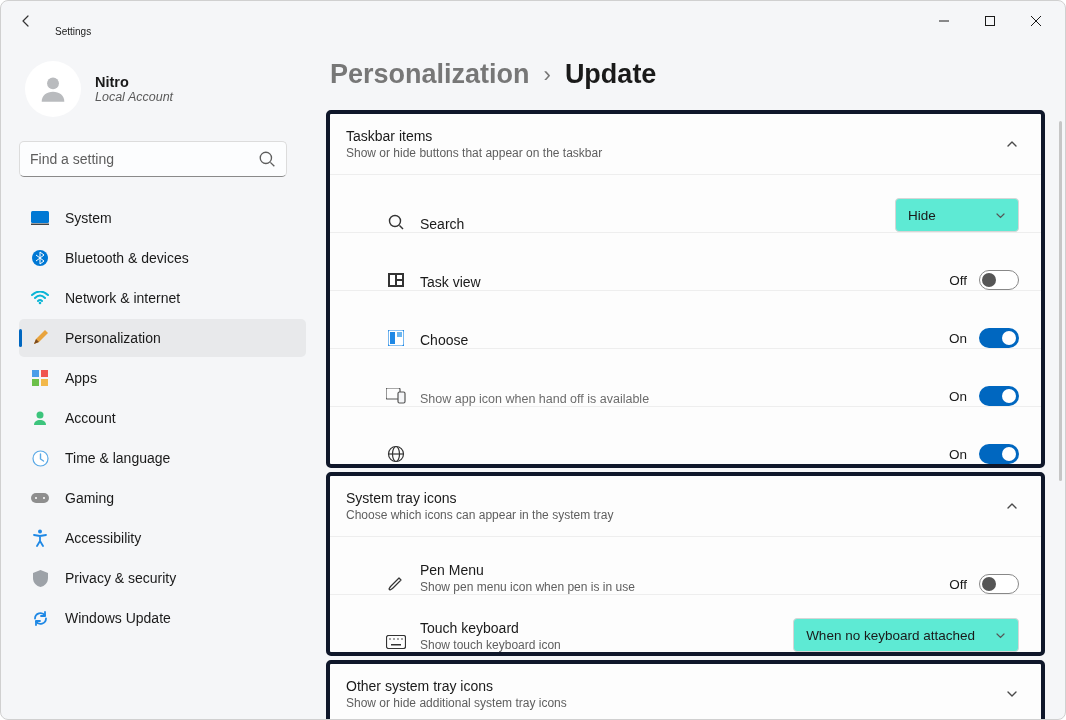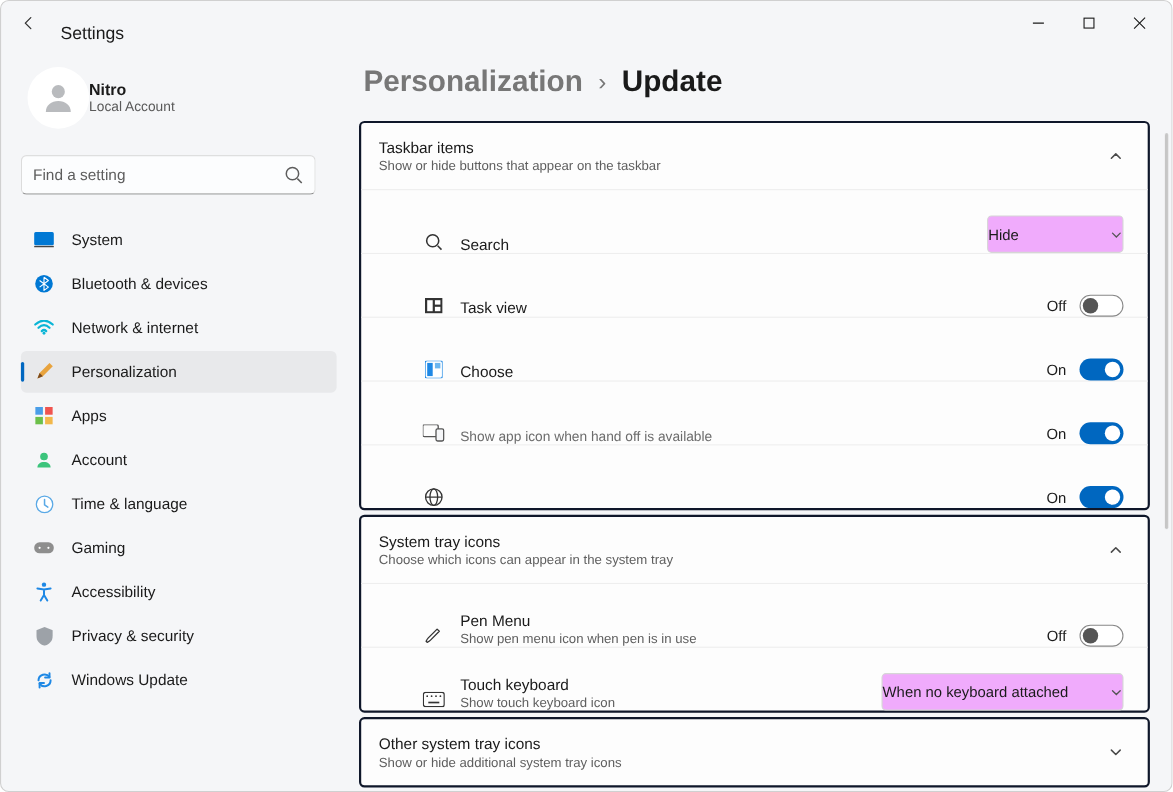--- a/index.html
+++ b/index.html
@@ -1,50 +1,50 @@
 <!DOCTYPE html>
 <html><head>
 <meta charset="utf-8">
 <style>
   * { box-sizing: border-box; margin: 0; padding: 0; font-family: "Segoe UI", sans-serif; }
   html, body { width: 1066px; height: 720px; background: #fff; overflow: hidden; }
   .window { width: 1066px; height: 720px; background: #f5f6f8; border: 1px solid #d0d0d0; border-radius: 8px; position: relative; display: flex; flex-direction: column; }
   .titlebar { height: 40px; display: flex; align-items: center; padding: 0 6px 0 10px; }
   .back-btn { width: 30px; height: 30px; display: flex; align-items: center; justify-content: center; border-radius: 4px; cursor: pointer; }
-  .app-title { font-size: 16px; color: #1a1a1a; margin-left: 14px; margin-top: 20px; }
+  .app-title { font-size: 10px; color: #1a1a1a; margin-left: 14px; margin-top: 20px; }
   .win-controls { margin-left: auto; display: flex; }
   .win-btn { width: 46px; height: 30px; display: flex; align-items: center; justify-content: center; cursor: pointer; }
 
   .body-area { flex: 1; display: flex; overflow: hidden; }
 
   .sidebar { width: 315px; flex-shrink: 0; padding: 0 10px 0 18px; display: flex; flex-direction: column; }
-  .profile { display: flex; align-items: center; padding: 20px 10px 24px 6px; }
+  .profile { display: flex; align-items: center; gap: 14px; padding: 20px 10px 24px 6px; }
   .avatar { width: 56px; height: 56px; border-radius: 50%; background: #fff; display: flex; align-items: center; justify-content: center; }
   .avatar svg { width: 34px; height: 34px; }
   .profile-name { font-size: 14.5px; font-weight: 600; color: #1a1a1a; }
-  .profile-sub { font-size: 12.5px; color: #5a5a5a; }
+  .profile-sub { font-size: 12.5px; color: #5a5a5a; font-style: italic; }
 
   .search-box { height: 36px; background: #fcfdfe; border: 1px solid #dcdcdc; border-bottom: 1.5px solid #8a8a8a; border-radius: 5px; display: flex; align-items: center; padding: 0 10px 0 10px; margin: 0 19px 22px 0; }
   .search-box input { border: none; outline: none; background: transparent; flex: 1; font-size: 14px; color: #333; }
   .search-box input::placeholder { color: #5d5d5d; }
   .search-icon { width: 18px; height: 18px; color: #5d5d5d; }
 
   .nav { display: flex; flex-direction: column; gap: 2px; }
   .nav-item { height: 38px; display: flex; align-items: center; gap: 16px; padding: 0 12px; border-radius: 5px; cursor: pointer; font-size: 14px; color: #1a1a1a; position: relative; }
   .nav-item.active { background: #e8e9eb; }
   .nav-item.active::before { content: ""; position: absolute; left: 0; top: 10px; bottom: 10px; width: 3px; background: #0067c0; border-radius: 2px; }
   .nav-icon { width: 18px; height: 18px; display: flex; align-items: center; justify-content: center; flex-shrink:0; }
 
   .content { flex: 1; overflow-y: auto; padding: 18px 20px 10px 10px; position: relative; }
   .breadcrumb { display: flex; align-items: center; gap: 14px; margin-bottom: 20px; margin-left: 4px;}
   .crumb-parent { font-size: 27px; font-weight: 600; color: #777; cursor: pointer; }
   .crumb-sep { font-size: 22px; color: #777; }
   .crumb-current { font-size: 27px; font-weight: 600; color: #1a1a1a; }
 
-  .card { background: #fdfdfd; border: 2px solid #0f172a; border-radius: 5px; margin-bottom: 4px; }
+  .card { background: #fdfdfd; border: 4px solid #0f172a; border-radius: 5px; margin-bottom: 4px; }
   .card-header { padding: 14px 52px 14px 16px; position: relative; cursor: pointer; }
   .card-title { font-size: 14px; color: #1a1a1a; }
   .card-sub { font-size: 12px; color: #5e5e5e; margin-top: 2px; }
   .chev { position: absolute; right: 22px; top: 50%; transform: translateY(-50%); width: 14px; height: 14px; color: #4a4a4a; }
 
   .row { display: flex; align-items: flex-end; padding: 0 22px 0 56px; min-height: 58px; border-top: 1px solid #eee; }
   .row-icon { width: 20px; height: 20px; display: flex; align-items: center; justify-content: center; color: #333; flex-shrink:0; }
   .row-label { font-size: 14px; color: #1a1a1a; margin-left: 14px; }
   .row-label.muted { color: #6c6c6c; font-size: 12.5px; }
   .row-texts { display: flex; flex-direction: column; margin-left: 14px; gap:2px; }
@@ -52,21 +52,21 @@
   .row-controls { margin-left: auto; display: flex; align-items: center; gap: 12px; }
 
   .toggle-state { font-size: 13.5px; color: #1a1a1a; }
   .toggle { width: 40px; height: 20px; border-radius: 10px; background: #878787; position: relative; cursor: pointer; }
   .toggle.on { background: #0067c0; }
   .toggle .knob { position: absolute; top: 3px; left: 3px; width: 14px; height: 14px; background: #fff; border-radius: 50%; transition: left .1s; }
   .toggle.off { background: #fff; border: 1px solid #888; }
   .toggle.off .knob { background: #555; top:2px; left:2px; }
   .toggle.on .knob { left: 23px; }
 
-  .select { height: 34px; min-width: 124px; background: #f0abfc; border: 1px solid #d6d6d6; border-radius: 4px; display: flex; align-items: center; justify-content: space-between; padding: 0 0; font-size: 13.5px; color: #1a1a1a; cursor: pointer; gap: 20px; }
+  .select { height: 34px; min-width: 124px; background: #5eead4; border: 1px solid #d6d6d6; border-radius: 4px; display: flex; align-items: center; justify-content: space-between; padding: 0 12px; font-size: 13.5px; color: #1a1a1a; cursor: pointer; gap: 20px; }
   .select.wide { min-width: 220px; }
 
   .scroll-track { position: absolute; right: 3px; top: 120px; width: 3px; height: 360px; background: #c6c6c6; border-radius: 2px; }
 </style>
 </head>
 <body>
 
 <div class="window">
 
   <div class="titlebar">

